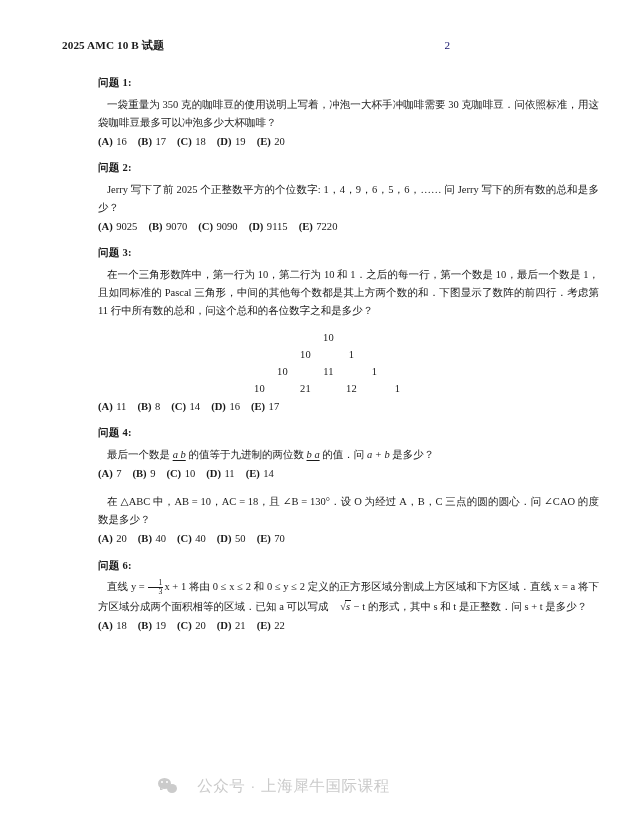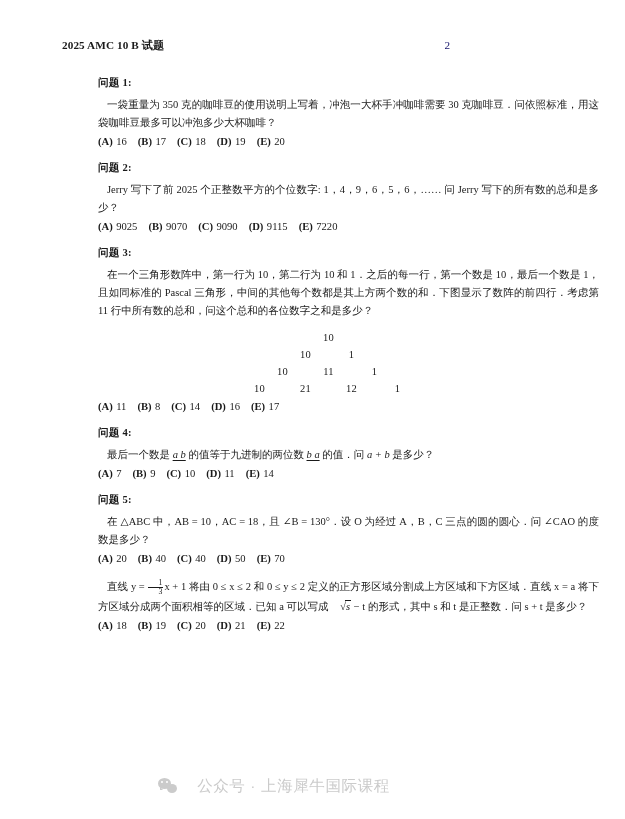--- a/index.html
+++ b/index.html
@@ -230,28 +230,28 @@
 
     <div class="problem">
       <div class="problem-label">问题 4:</div>
       <p class="stem"><span>最后一个数是 </span><span class="mi uline">a b</span><span> 的值等于九进制的两位数 </span><span class="mi uline">b a</span><span> 的值．问 </span><span class="mi">a + b</span><span> 是多少？</span></p>
       <div class="choices">
         <span class="ch"><span class="ch-key">(A)</span><span>7</span></span><span class="ch"><span class="ch-key">(B)</span><span>9</span></span><span class="ch"><span class="ch-key">(C)</span><span>10</span></span><span class="ch"><span class="ch-key">(D)</span><span>11</span></span><span class="ch"><span class="ch-key">(E)</span><span>14</span></span>
       </div>
     </div>
 
     <div class="problem">
-      <div class="problem-label">问题 5:</div>
       <p class="stem">在 △ABC 中，AB = 10，AC = 18，且 ∠B = 130°．设 O 为经过 A，B，C 三点的圆的圆心．问 ∠CAO 的度数是多少？</p>
       <div class="choices">
         <span class="ch"><span class="ch-key">(A)</span><span>20</span></span><span class="ch"><span class="ch-key">(B)</span><span>40</span></span><span class="ch"><span class="ch-key">(C)</span><span>40</span></span><span class="ch"><span class="ch-key">(D)</span><span>50</span></span><span class="ch"><span class="ch-key">(E)</span><span>70</span></span>
       </div>
     </div>
 
     <div class="problem">
+      <div class="problem-label">问题 6:</div>
       <p class="stem"><span>直线 y = </span><span class="frac"><span class="num">1</span><span class="den">3</span></span><span>x + 1 将由 0 ≤ x ≤ 2 和 0 ≤ y ≤ 2 定义的正方形区域分割成上方区域和下方区域．直线 x = a 将下方区域分成两个面积相等的区域．已知 a 可以写成 </span><span class="sqrt"><span class="rad">√</span><span class="rbody mi">s</span></span><span> − t 的形式，其中 s 和 t 是正整数．问 s + t 是多少？</span></p>
       <div class="choices">
         <span class="ch"><span class="ch-key">(A)</span><span>18</span></span><span class="ch"><span class="ch-key">(B)</span><span>19</span></span><span class="ch"><span class="ch-key">(C)</span><span>20</span></span><span class="ch"><span class="ch-key">(D)</span><span>21</span></span><span class="ch"><span class="ch-key">(E)</span><span>22</span></span>
       </div>
     </div>
 
   </div>
 
   <div class="footer">
     <span class="wechat-icon">

